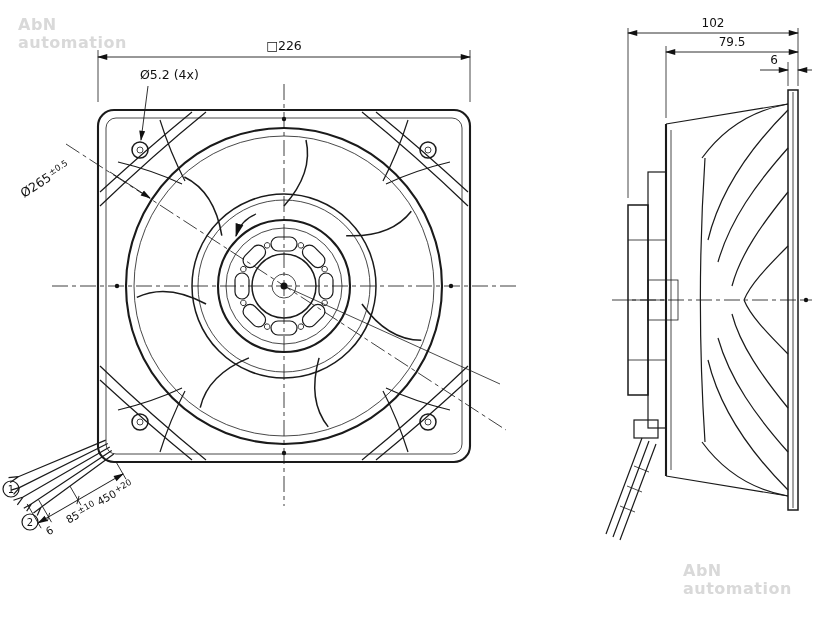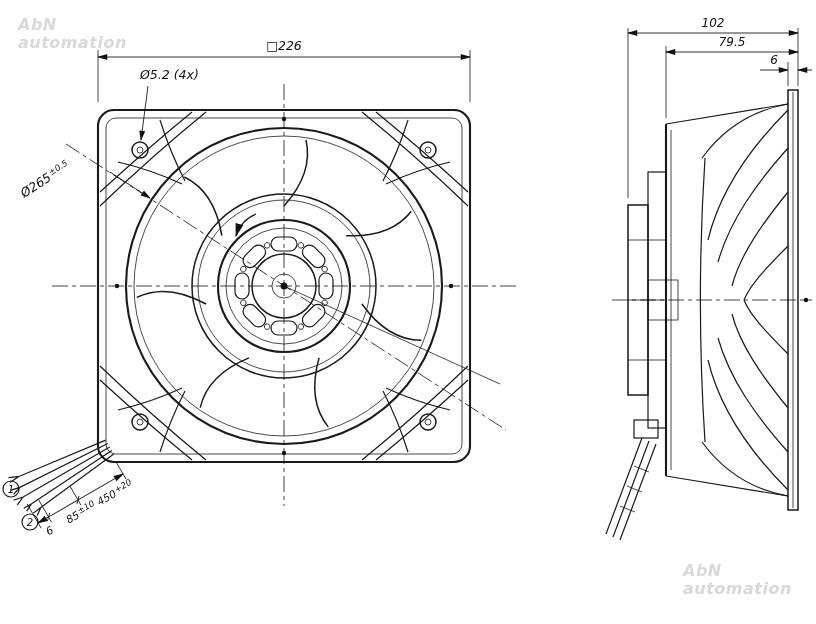--- a/index.html
+++ b/index.html
@@ -1,16 +1,16 @@
 <!DOCTYPE html>
 <html><head>
 <meta charset="utf-8">
 <style>
   html,body{margin:0;padding:0;background:#ffffff;}
-  .stage{position:relative;width:816px;height:624px;background:#ffffff;overflow:hidden;font-style:italic;}
+  .stage{position:relative;width:816px;height:624px;background:#ffffff;overflow:hidden;}
   svg{display:block;}
   text{font-family:"DejaVu Sans","Liberation Sans",sans-serif;fill:#111;}
   .dim{font-size:12.5px;}
   .dimS{font-size:12px;}
   .dimW{font-size:10.5px;}
   .sup{font-size:8.5px;}
   .wm{font-size:16px;font-weight:700;fill:#d9d9d9;letter-spacing:.5px;}
   .circnum{font-size:10px;}
   .ln{stroke:#1a1a1a;fill:none;stroke-width:1.2;}
   .ln2{stroke:#1a1a1a;fill:none;stroke-width:2.1;}

